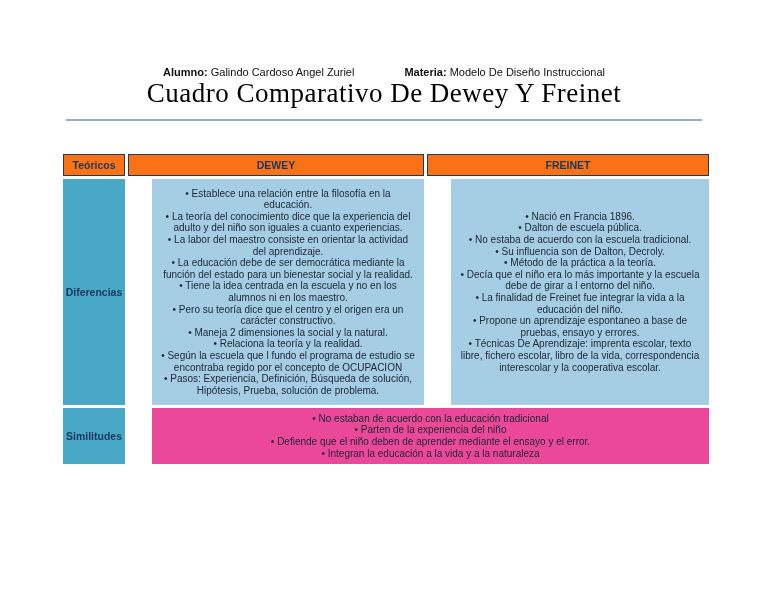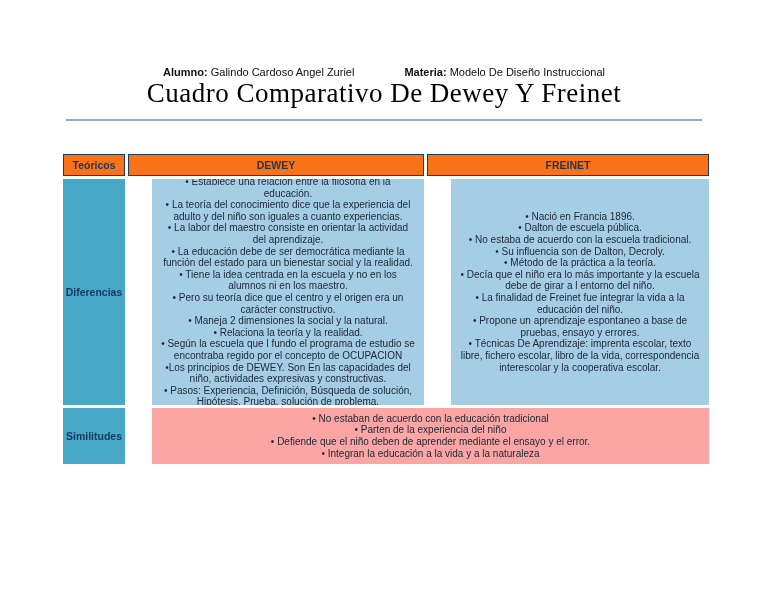--- a/index.html
+++ b/index.html
@@ -81,21 +81,21 @@
     line-height: 11.6px;
     text-align: center;
     display: flex;
     flex-direction: column;
     justify-content: center;
     padding: 15px 9px;
     color: #1c2536;
     margin-left: 24px;
   }
   .content-cell.merged {
-    background: #fca5a5;
+    background: #ec4899;
     grid-column: 2 / 4;
   }
   .bullet-item { width: 100%; }
 </style>
 </head>
 <body>
 
 <div class="page">
 
   <div class="doc-meta">
@@ -123,21 +123,20 @@
     <div class="cell content-cell">
         <div class="bullet-item">• Establece una relación entre la filosofía en la educación.</div>
         <div class="bullet-item">• La teoría del conocimiento dice que la experiencia del adulto y del niño son iguales a cuanto experiencias.</div>
         <div class="bullet-item">• La labor del maestro consiste en orientar la actividad del aprendizaje.</div>
         <div class="bullet-item">• La educación debe de ser democrática mediante la función del estado para un bienestar social y la realidad.</div>
         <div class="bullet-item">• Tiene la idea centrada en la escuela y no en los alumnos ni en los maestro.</div>
         <div class="bullet-item">• Pero su teoría dice que el centro y el origen era un carácter constructivo.</div>
         <div class="bullet-item">• Maneja 2 dimensiones la social y la natural.</div>
         <div class="bullet-item">• Relaciona la teoría y la realidad.</div>
         <div class="bullet-item">• Según la escuela que l fundo el programa de estudio se encontraba regido por el concepto de OCUPACION</div>
-        <div class="bullet-item">•Los principios de DEWEY. Son En las capacidades del niño, actividades expresivas y constructivas.</div>
         <div class="bullet-item">• Pasos: Experiencia, Definición, Búsqueda de solución, Hipótesis, Prueba, solución de problema.</div>
       </div>
     <div class="cell content-cell">
         <div class="bullet-item">• Nació en Francia 1896.</div>
         <div class="bullet-item">• Dalton de escuela pública.</div>
         <div class="bullet-item">• No estaba de acuerdo con la escuela tradicional.</div>
         <div class="bullet-item">• Su influencia son de Dalton, Decroly.</div>
         <div class="bullet-item">• Método de la práctica a la teoría.</div>
         <div class="bullet-item">• Decía que el niño era lo más importante y la escuela debe de girar a l entorno del niño.</div>
         <div class="bullet-item">• La finalidad de Freinet fue integrar la vida a la educación del niño.</div>

